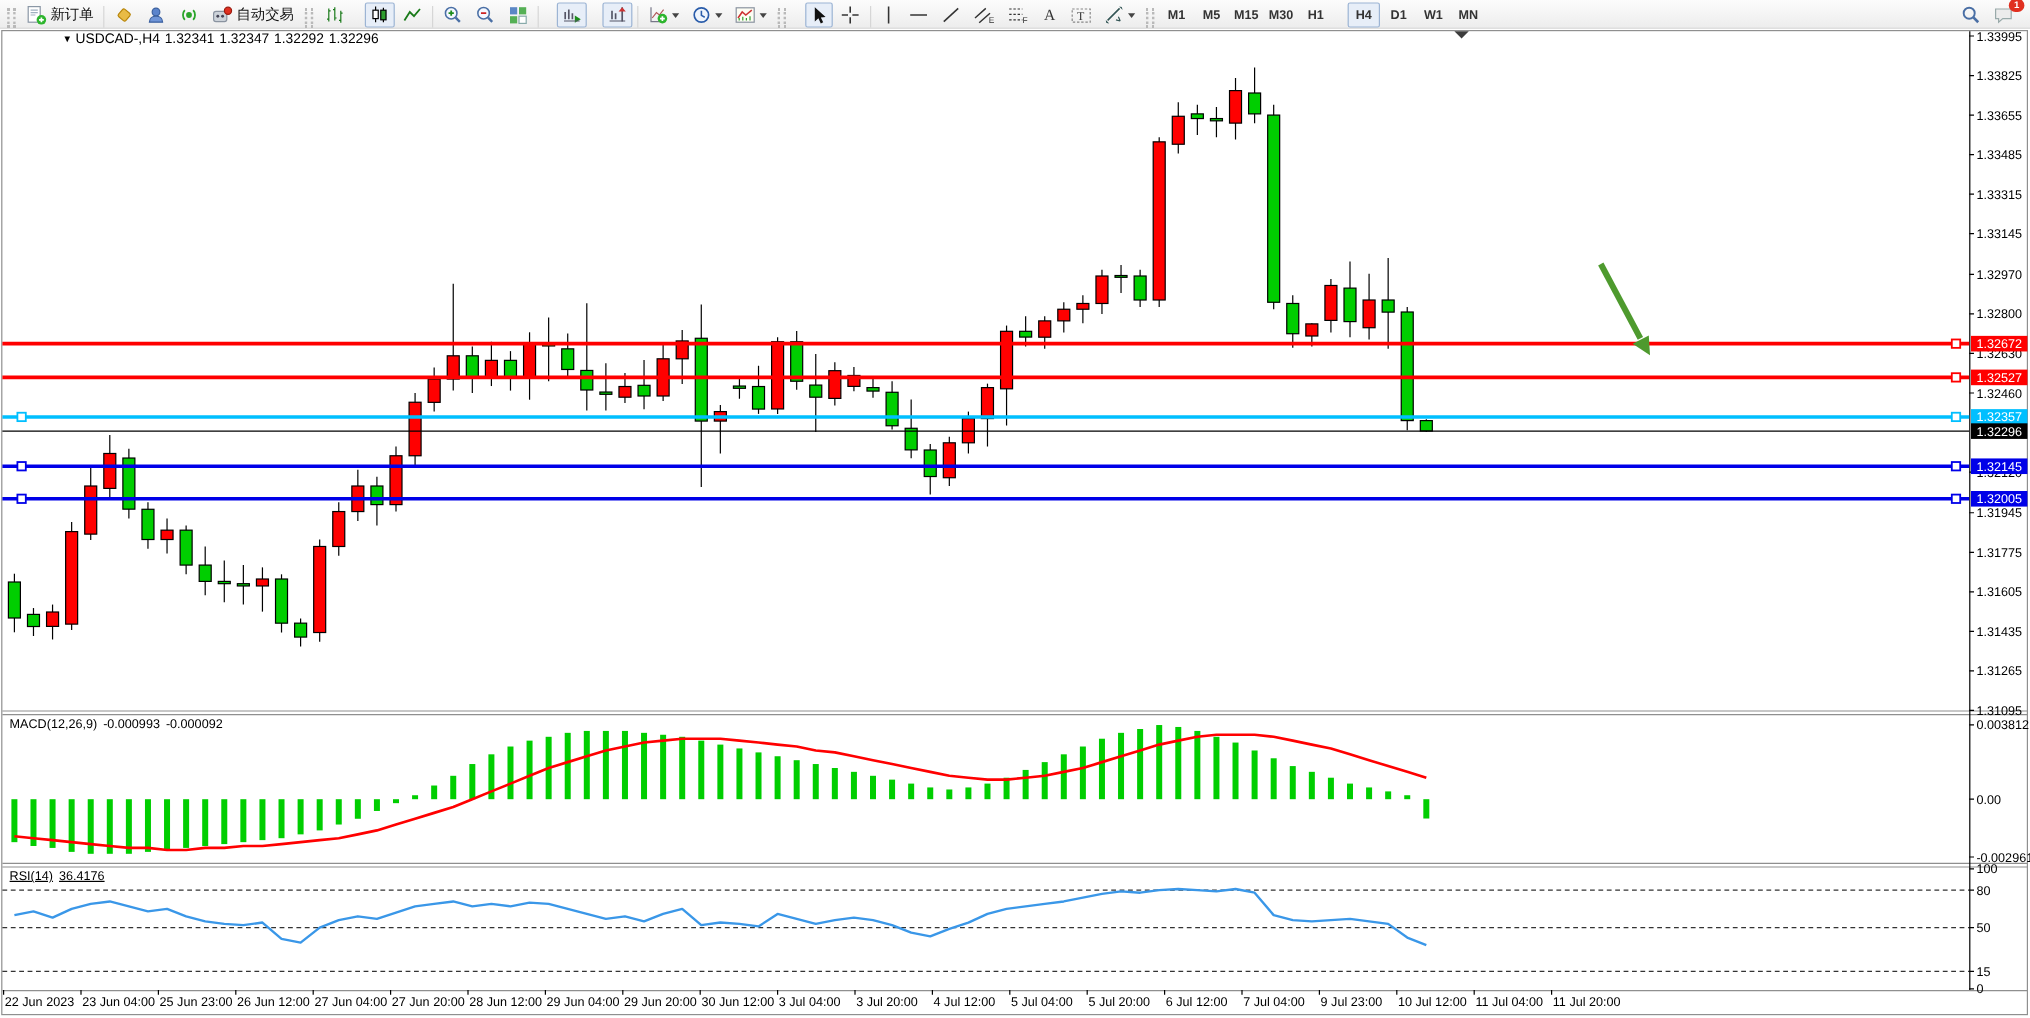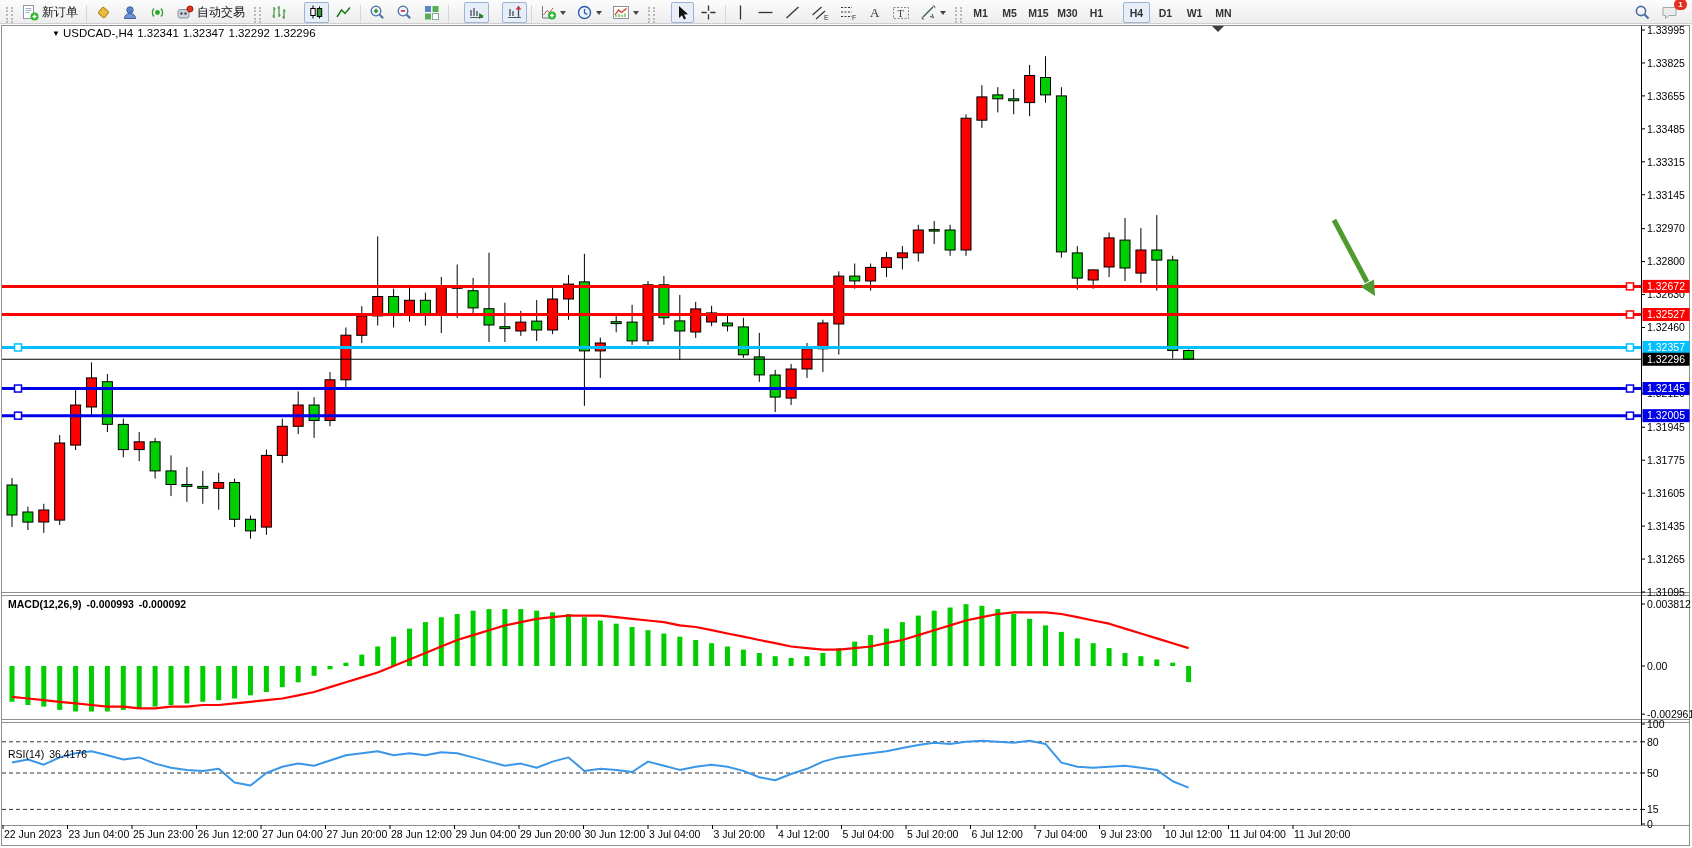--- a/index.html
+++ b/index.html
@@ -24,22 +24,22 @@
   .badge{position:absolute;top:-4px;right:-5px;min-width:11px;height:11px;border-radius:6px;
          background:#e03020;color:#fff;font:bold 8px/11px "Liberation Sans",sans-serif;text-align:center;padding:0 1px;}
   
   .chart-window{position:absolute;top:24px;left:0;width:1692px;height:824px;background:#fff;}
   .chart-window svg.main{position:absolute;top:0;left:0;}
   .overlay{position:absolute;color:#000;white-space:nowrap;}
   .chart-title{left:8px;top:3px;font:11.5px "Liberation Sans",sans-serif;margin-left:44px;}
   .chart-title .tri{font-size:8px;vertical-align:1px;margin-right:3px;}
   .chart-title span{margin-right:4px;}
   .panel-label{font:10.5px "Liberation Sans",sans-serif;}
-  .macd-label{left:8px;top:574px;font-weight:bold;}
-  .rsi-label{left:8px;top:724px;}
+  .macd-label{left:8px;top:574px;}
+  .rsi-label{left:8px;top:700px;text-decoration:underline;}
   .panel-label span{margin-right:5px;}
 </style>
 </head>
 <body>
 
 <div class="toolbar">
   <div class="grip"></div>
 
   <button class="tbtn">
     <span>

